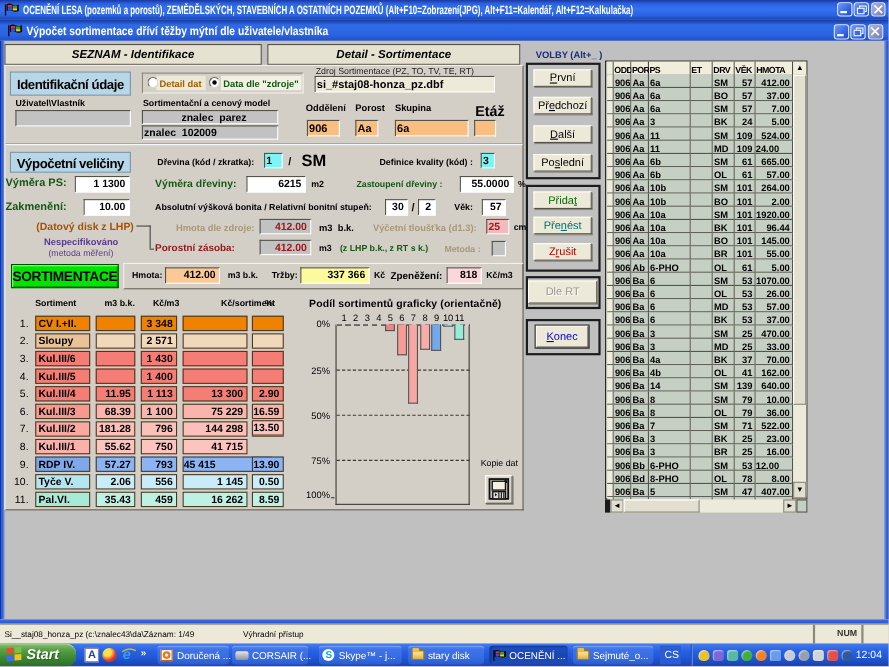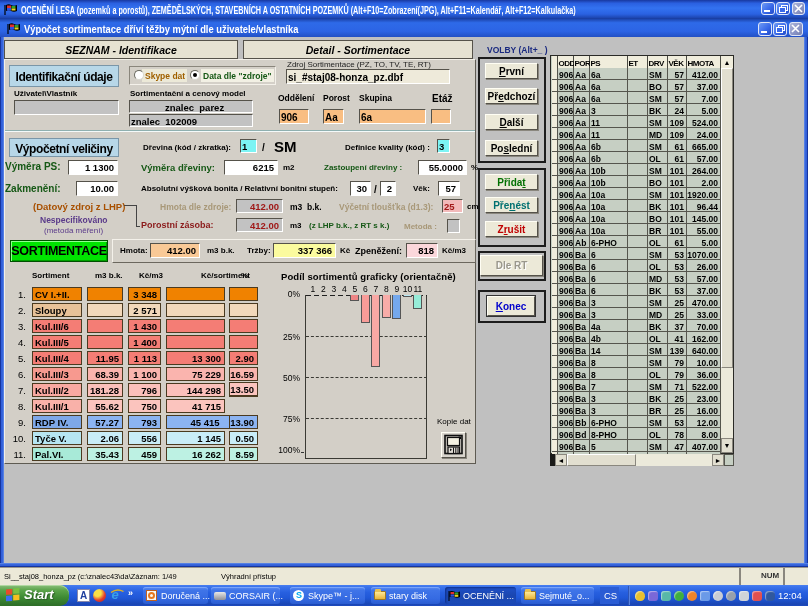--- a/index.html
+++ b/index.html
@@ -7,21 +7,21 @@
 .ab{position:absolute;}
 .b{font-weight:bold;}
 .lbl{position:absolute;font-size:8px;font-weight:bold;color:#000;white-space:nowrap;}
 .fld{position:absolute;box-sizing:border-box;border:1px solid;
  border-color:#55524a #fff #fff #55524a;background:#fff;
  font-size:9.5px;font-weight:bold;color:#000;text-align:right;padding:1px 3px 0 1px;white-space:nowrap;}
 .gfld{background:#c2c2c2;}
 .btn{position:absolute;box-sizing:border-box;background:#ece9d8;
  border:1px solid;border-color:#fffef4 #55524a #55524a #fffef4;
  box-shadow:1px 1px 0 #8a877e;
- font-size:10px;font-weight:bold;text-align:center;padding-top:2px;white-space:nowrap;}
+ font-size:10px;font-weight:normal;text-align:center;padding-top:2px;white-space:nowrap;}
 .grp{position:absolute;box-sizing:border-box;border:2px solid #1c1c1c;}
 .cell{position:absolute;box-sizing:border-box;border:1px solid #4a3a20;
  font-size:9.5px;font-weight:bold;color:#000;white-space:nowrap;overflow:hidden;}
 .num{position:absolute;font-size:9.5px;color:#000;text-align:right;}
 u{text-decoration:underline;}
 </style></head>
 <body>
 <div class="ab" style="left:0;top:0;width:808px;height:606px;background:#c0c0c0;overflow:hidden;">
 
 <div class="ab" style="left:0;top:0;width:808px;height:18px;background:linear-gradient(180deg,#1838a0 0%,#2a60e0 18%,#3372f0 45%,#2a62e2 78%,#1c44ae 100%);"></div>
@@ -77,36 +77,36 @@
 <div class="ab b" style="left:243px;top:40px;width:230px;height:19px;background:#e6e2d2;border:1px solid #55524a;box-sizing:border-box;font-size:10.5px;font-style:italic;text-align:center;padding-top:3px;">Detail - Sortimentace</div>
 <div class="ab b" style="left:4px;top:40px;width:234px;height:19px;background:#e6e2d2;border:1px solid #55524a;box-sizing:border-box;font-size:10.5px;font-style:italic;text-align:center;padding-top:3px;">SEZNAM - Identifikace</div>
 <div class="ab b" style="left:487px;top:45px;font-size:8.5px;color:#1a2a80;">VOLBY (Alt+_ )</div>
 
 <div class="ab" style="left:4px;top:59px;width:472px;height:405px;background:#d3cfc7;border:1px solid;border-color:#f2efe8 #5e5b52 #5e5b52 #f2efe8;box-sizing:border-box;"></div>
 
 <div class="ab b" style="left:9px;top:65px;width:110px;height:22px;background:#b7d7e8;border:1px solid #7a96a8;box-sizing:border-box;font-size:12px;text-align:center;padding-top:4px;white-space:nowrap;letter-spacing:-0.4px;">Identifikační údaje</div>
 <div class="ab" style="left:129px;top:66px;width:147px;height:19px;background:#d4d0c8;border:1px solid;border-color:#8a867c #f4f1ea #f4f1ea #8a867c;box-sizing:border-box;"></div>
 <div class="ab" style="left:142px;top:69px;width:45px;height:13px;background:#ece9d8;"></div>
 <div class="ab" style="left:134px;top:70px;width:8px;height:8px;border-radius:50%;background:#fff;border:1px solid;border-color:#6a6a60 #d8d8d0 #d8d8d0 #6a6a60;"></div>
-<div class="lbl" style="left:145px;top:71px;color:#a06000;font-size:8.5px;">Skype dat</div>
+<div class="lbl" style="left:145px;top:71px;color:#a06000;font-size:8.5px;">Detail dat</div>
 <div class="ab" style="left:201px;top:69px;width:73px;height:13px;background:#f2f0e4;"></div>
 <div class="ab" style="left:190px;top:70px;width:8px;height:8px;border-radius:50%;background:#fff;border:1px solid;border-color:#6a6a60 #d8d8d0 #d8d8d0 #6a6a60;"></div>
 <div class="ab" style="left:193px;top:73px;width:4px;height:4px;border-radius:50%;background:#000;"></div>
 <div class="lbl" style="left:203px;top:71px;color:#155815;font-size:8.5px;">Data dle "zdroje"</div>
 <div class="ab" style="left:287px;top:60px;font-size:8px;color:#222;white-space:nowrap;">Zdroj Sortimentace (PZ, TO, TV, TE, RT)</div>
 <div class="fld" style="left:286px;top:69px;width:164px;height:15px;background:#eeeada;text-align:left;font-size:10px;padding-top:2px;">si_#staj08-honza_pz.dbf</div>
 <div class="lbl" style="left:14px;top:89px;">Uživatel\Vlastník</div>
 <div class="fld gfld" style="left:14px;top:100px;width:105px;height:15px;"></div>
 <div class="lbl" style="left:130px;top:89px;">Sortimentační a cenový model</div>
 <div class="fld gfld" style="left:129px;top:100px;width:124px;height:13px;text-align:left;padding-top:1px;padding-left:35px;">znalec&nbsp;&nbsp;parez</div>
 <div class="fld gfld" style="left:129px;top:114px;width:124px;height:13px;text-align:left;padding-top:1px;">znalec&nbsp;&nbsp;102009</div>
 <div class="lbl" style="left:278px;top:93px;font-size:8.5px;">Oddělení</div>
 <div class="lbl" style="left:323px;top:93px;font-size:8.5px;">Porost</div>
 <div class="lbl" style="left:359px;top:93px;font-size:8.5px;">Skupina</div>
-<div class="lbl" style="left:432px;top:93px;font-size:10px;">Etáž</div>
+<div class="lbl" style="left:432px;top:93px;font-size:13px;">Etáž</div>
 <div class="fld" style="left:279px;top:109px;width:30px;height:15px;background:#f9be82;text-align:left;padding-top:2px;font-size:10px;">906</div>
 <div class="fld" style="left:323px;top:109px;width:21px;height:15px;background:#f9be82;text-align:left;padding-top:2px;font-size:10px;">Aa</div>
 <div class="fld" style="left:359px;top:109px;width:67px;height:15px;background:#f9be82;text-align:left;padding-top:2px;font-size:10px;">6a</div>
 <div class="fld" style="left:431px;top:109px;width:20px;height:15px;background:#f9be82;"></div>
 <div class="ab" style="left:5px;top:130px;width:470px;height:2px;background:linear-gradient(180deg,#8fb0b0 0,#8fb0b0 1px,#f4fafa 1px,#f4fafa 2px);"></div>
 <div class="ab b" style="left:9px;top:138px;width:110px;height:19px;background:#b7d7e8;border:1px solid #7a96a8;box-sizing:border-box;font-size:12px;text-align:center;padding-top:3px;white-space:nowrap;letter-spacing:-0.4px;">Výpočetní veličiny</div>
 <div class="lbl" style="left:143px;top:143px;">Dřevina (kód / zkratka):</div>
 <div class="fld" style="left:240px;top:139px;width:17px;height:14px;background:#7cf4f4;text-align:left;padding-top:1px;">1</div>
 <div class="lbl" style="left:262px;top:142px;font-size:10px;">/</div>
 <div class="ab b" style="left:274px;top:138px;font-size:15px;">SM</div>
@@ -124,21 +124,21 @@
 
 <div class="lbl" style="left:5px;top:183px;color:#155815;font-size:10px;">Zakmenění:</div>
 <div class="fld" style="left:76px;top:181px;width:42px;height:15px;">10.00</div>
 <div class="lbl" style="left:141px;top:184px;">Absolutní výšková bonita / Relativní bonitní stupeň:</div>
 <div class="fld" style="left:350px;top:181px;width:21px;height:15px;">30</div>
 <div class="lbl" style="left:374px;top:184px;font-size:10px;">/</div>
 <div class="fld" style="left:380px;top:181px;width:16px;height:15px;">2</div>
 <div class="lbl" style="left:413px;top:184px;">Věk:</div>
 <div class="fld" style="left:438px;top:181px;width:22px;height:15px;">57</div>
 
-<div class="lbl" style="left:33px;top:201px;color:#a85000;font-size:9.5px;">(Datový zdroj z LHP)</div>
+<div class="lbl" style="left:33px;top:201px;color:#a85000;font-size:9.5px;">(Datový disk z LHP)</div>
 <div class="ab" style="left:124px;top:205px;width:13px;height:1px;background:#444;"></div>
 <div class="ab" style="left:136px;top:205px;width:1px;height:21px;background:#444;"></div>
 <div class="ab" style="left:136px;top:226px;width:4px;height:1px;background:#444;"></div>
 <div class="lbl" style="left:160px;top:202px;color:#a89878;font-size:8.5px;">Hmota dle zdroje:</div>
 <div class="fld gfld" style="left:236px;top:199px;width:47px;height:14px;color:#a01818;">412.00</div>
 <div class="lbl" style="left:290px;top:202px;font-size:8.5px;">m3&nbsp; b.k.</div>
 <div class="lbl" style="left:339px;top:202px;color:#a89878;font-size:8.5px;">Výčetní tloušťka (d1.3):</div>
 <div class="fld" style="left:442px;top:199px;width:21px;height:14px;background:#f2baba;color:#a01818;text-align:left;padding-top:1px;">25</div>
 <div class="lbl" style="left:467px;top:202px;">cm</div>
 
@@ -213,21 +213,21 @@
     <div class="num" style="left:0;top:401.0px;width:26px;">8.</div>
     <div class="cell" style="left:32px;top:399.0px;width:50px;height:14px;background:#f9b1a9;padding:1px 0 0 2px;">Kul.III/1</div>
     <div class="cell" style="left:87px;top:399.0px;width:36px;height:14px;background:#fbc4be;text-align:right;padding:1px 3px 0 0;">55.62</div>
     <div class="cell" style="left:128px;top:399.0px;width:33px;height:14px;background:#fbc4be;text-align:right;padding:1px 3px 0 0;">750</div>
     <div class="cell" style="left:166px;top:399.0px;width:59px;height:14px;background:#fbc4be;text-align:right;padding:1px 3px 0 0;">41 715</div>
     <div class="cell" style="left:229px;top:382px;width:29px;height:14px;background:#fbc4be;text-align:right;padding:1px 3px 0 0;">13.50</div>
     <div class="num" style="left:0;top:417.0px;width:26px;">9.</div>
     <div class="cell" style="left:32px;top:415.0px;width:50px;height:14px;background:#7ea8e8;padding:1px 0 0 2px;">RDP IV.</div>
     <div class="cell" style="left:87px;top:415.0px;width:36px;height:14px;background:#8cb4f2;text-align:right;padding:1px 3px 0 0;">57.27</div>
     <div class="cell" style="left:128px;top:415.0px;width:33px;height:14px;background:#8cb4f2;text-align:right;padding:1px 3px 0 0;">793</div>
-    <div class="cell" style="left:166px;top:415.0px;width:81px;height:14px;background:#8cb4f2;text-align:center;padding:1px 3px 0 0;">45 415</div>
+    <div class="cell" style="left:166px;top:415.0px;width:81px;height:14px;background:#8cb4f2;text-align:left;padding:1px 3px 0 0;">45 415</div>
     <div class="cell" style="left:229px;top:415.0px;width:29px;height:14px;background:#8cb4f2;text-align:right;padding:1px 3px 0 0;">13.90</div>
     <div class="num" style="left:0;top:433.0px;width:26px;">10.</div>
     <div class="cell" style="left:32px;top:431.0px;width:50px;height:14px;background:#b6e5f2;padding:1px 0 0 2px;">Tyče V.</div>
     <div class="cell" style="left:87px;top:431.0px;width:36px;height:14px;background:#c9edf8;text-align:right;padding:1px 3px 0 0;">2.06</div>
     <div class="cell" style="left:128px;top:431.0px;width:33px;height:14px;background:#c9edf8;text-align:right;padding:1px 3px 0 0;">556</div>
     <div class="cell" style="left:166px;top:431.0px;width:59px;height:14px;background:#c9edf8;text-align:right;padding:1px 3px 0 0;">1 145</div>
     <div class="cell" style="left:229px;top:431.0px;width:29px;height:14px;background:#c9edf8;text-align:right;padding:1px 3px 0 0;">0.50</div>
     <div class="num" style="left:0;top:449.0px;width:26px;">11.</div>
     <div class="cell" style="left:32px;top:447.0px;width:50px;height:14px;background:#a8ead8;padding:1px 0 0 2px;">Pal.VI.</div>
     <div class="cell" style="left:87px;top:447.0px;width:36px;height:14px;background:#bdf1e3;text-align:right;padding:1px 3px 0 0;">35.43</div>
@@ -339,21 +339,21 @@
     <div class="ab b" style="left:648px;top:116.0px;width:20px;height:12.0px;background:#c6cfc3;border-right:1px solid #55554d;border-bottom:1px solid #55554d;box-sizing:border-box;font-size:8.5px;padding:1.5px 0 0 1px;overflow:hidden;white-space:nowrap;">SM</div>
     <div class="ab b" style="left:668px;top:116.0px;width:19px;height:12.0px;background:#c6cfc3;border-right:1px solid #55554d;border-bottom:1px solid #55554d;box-sizing:border-box;font-size:8.5px;text-align:right;padding:1.5px 2px 0 0;overflow:hidden;white-space:nowrap;">109</div>
     <div class="ab b" style="left:687px;top:116.0px;width:34px;height:12.0px;background:#c6cfc3;border-right:1px solid #55554d;border-bottom:1px solid #55554d;box-sizing:border-box;font-size:8.5px;text-align:right;padding:1.5px 2px 0 0;overflow:hidden;white-space:nowrap;">524.00</div>
     <div class="ab b" style="left:552px;top:128.0px;width:6px;height:12.0px;background:#f0eddc;border-right:1px solid #55554d;border-bottom:1px solid #55554d;box-sizing:border-box;font-size:8.5px;padding:1.5px 0 0 1px;overflow:hidden;white-space:nowrap;"></div>
     <div class="ab b" style="left:558px;top:128.0px;width:16px;height:12.0px;background:#c6cfc3;border-right:1px solid #55554d;border-bottom:1px solid #55554d;box-sizing:border-box;font-size:8.5px;padding:1.5px 0 0 1px;overflow:hidden;white-space:nowrap;">906</div>
     <div class="ab b" style="left:574px;top:128.0px;width:16px;height:12.0px;background:#c6cfc3;border-right:1px solid #55554d;border-bottom:1px solid #55554d;box-sizing:border-box;font-size:8.5px;padding:1.5px 0 0 1px;overflow:hidden;white-space:nowrap;">Aa</div>
     <div class="ab b" style="left:590px;top:128.0px;width:38px;height:12.0px;background:#c6cfc3;border-right:1px solid #55554d;border-bottom:1px solid #55554d;box-sizing:border-box;font-size:8.5px;padding:1.5px 0 0 1px;overflow:hidden;white-space:nowrap;">11</div>
     <div class="ab b" style="left:628px;top:128.0px;width:20px;height:12.0px;background:#c6cfc3;border-right:1px solid #55554d;border-bottom:1px solid #55554d;box-sizing:border-box;font-size:8.5px;padding:1.5px 0 0 1px;overflow:hidden;white-space:nowrap;"></div>
     <div class="ab b" style="left:648px;top:128.0px;width:20px;height:12.0px;background:#c6cfc3;border-right:1px solid #55554d;border-bottom:1px solid #55554d;box-sizing:border-box;font-size:8.5px;padding:1.5px 0 0 1px;overflow:hidden;white-space:nowrap;">MD</div>
     <div class="ab b" style="left:668px;top:128.0px;width:19px;height:12.0px;background:#c6cfc3;border-right:1px solid #55554d;border-bottom:1px solid #55554d;box-sizing:border-box;font-size:8.5px;text-align:right;padding:1.5px 2px 0 0;overflow:hidden;white-space:nowrap;">109</div>
-    <div class="ab b" style="left:687px;top:128.0px;width:34px;height:12.0px;background:#c6cfc3;border-right:1px solid #55554d;border-bottom:1px solid #55554d;box-sizing:border-box;font-size:8.5px;text-align:right;padding:1.5px 2px 0 0;overflow:hidden;white-space:nowrap;text-decoration:underline;">24.00</div>
+    <div class="ab b" style="left:687px;top:128.0px;width:34px;height:12.0px;background:#c6cfc3;border-right:1px solid #55554d;border-bottom:1px solid #55554d;box-sizing:border-box;font-size:8.5px;text-align:left;padding:1.5px 2px 0 0;overflow:hidden;white-space:nowrap;text-decoration:underline;">24.00</div>
     <div class="ab b" style="left:552px;top:140.0px;width:6px;height:12.0px;background:#f0eddc;border-right:1px solid #55554d;border-bottom:1px solid #55554d;box-sizing:border-box;font-size:8.5px;padding:1.5px 0 0 1px;overflow:hidden;white-space:nowrap;"></div>
     <div class="ab b" style="left:558px;top:140.0px;width:16px;height:12.0px;background:#c6cfc3;border-right:1px solid #55554d;border-bottom:1px solid #55554d;box-sizing:border-box;font-size:8.5px;padding:1.5px 0 0 1px;overflow:hidden;white-space:nowrap;">906</div>
     <div class="ab b" style="left:574px;top:140.0px;width:16px;height:12.0px;background:#c6cfc3;border-right:1px solid #55554d;border-bottom:1px solid #55554d;box-sizing:border-box;font-size:8.5px;padding:1.5px 0 0 1px;overflow:hidden;white-space:nowrap;">Aa</div>
     <div class="ab b" style="left:590px;top:140.0px;width:38px;height:12.0px;background:#c6cfc3;border-right:1px solid #55554d;border-bottom:1px solid #55554d;box-sizing:border-box;font-size:8.5px;padding:1.5px 0 0 1px;overflow:hidden;white-space:nowrap;">6b</div>
     <div class="ab b" style="left:628px;top:140.0px;width:20px;height:12.0px;background:#c6cfc3;border-right:1px solid #55554d;border-bottom:1px solid #55554d;box-sizing:border-box;font-size:8.5px;padding:1.5px 0 0 1px;overflow:hidden;white-space:nowrap;"></div>
     <div class="ab b" style="left:648px;top:140.0px;width:20px;height:12.0px;background:#c6cfc3;border-right:1px solid #55554d;border-bottom:1px solid #55554d;box-sizing:border-box;font-size:8.5px;padding:1.5px 0 0 1px;overflow:hidden;white-space:nowrap;">SM</div>
     <div class="ab b" style="left:668px;top:140.0px;width:19px;height:12.0px;background:#c6cfc3;border-right:1px solid #55554d;border-bottom:1px solid #55554d;box-sizing:border-box;font-size:8.5px;text-align:right;padding:1.5px 2px 0 0;overflow:hidden;white-space:nowrap;">61</div>
     <div class="ab b" style="left:687px;top:140.0px;width:34px;height:12.0px;background:#c6cfc3;border-right:1px solid #55554d;border-bottom:1px solid #55554d;box-sizing:border-box;font-size:8.5px;text-align:right;padding:1.5px 2px 0 0;overflow:hidden;white-space:nowrap;">665.00</div>
     <div class="ab b" style="left:552px;top:152.0px;width:6px;height:12.0px;background:#f0eddc;border-right:1px solid #55554d;border-bottom:1px solid #55554d;box-sizing:border-box;font-size:8.5px;padding:1.5px 0 0 1px;overflow:hidden;white-space:nowrap;"></div>
     <div class="ab b" style="left:558px;top:152.0px;width:16px;height:12.0px;background:#c6cfc3;border-right:1px solid #55554d;border-bottom:1px solid #55554d;box-sizing:border-box;font-size:8.5px;padding:1.5px 0 0 1px;overflow:hidden;white-space:nowrap;">906</div>
@@ -531,21 +531,21 @@
     <div class="ab b" style="left:648px;top:404.0px;width:20px;height:12.0px;background:#c6cfc3;border-right:1px solid #55554d;border-bottom:1px solid #55554d;box-sizing:border-box;font-size:8.5px;padding:1.5px 0 0 1px;overflow:hidden;white-space:nowrap;">BR</div>
     <div class="ab b" style="left:668px;top:404.0px;width:19px;height:12.0px;background:#c6cfc3;border-right:1px solid #55554d;border-bottom:1px solid #55554d;box-sizing:border-box;font-size:8.5px;text-align:right;padding:1.5px 2px 0 0;overflow:hidden;white-space:nowrap;">25</div>
     <div class="ab b" style="left:687px;top:404.0px;width:34px;height:12.0px;background:#c6cfc3;border-right:1px solid #55554d;border-bottom:1px solid #55554d;box-sizing:border-box;font-size:8.5px;text-align:right;padding:1.5px 2px 0 0;overflow:hidden;white-space:nowrap;">16.00</div>
     <div class="ab b" style="left:552px;top:416.0px;width:6px;height:12.0px;background:#f0eddc;border-right:1px solid #55554d;border-bottom:1px solid #55554d;box-sizing:border-box;font-size:8.5px;padding:1.5px 0 0 1px;overflow:hidden;white-space:nowrap;"></div>
     <div class="ab b" style="left:558px;top:416.0px;width:16px;height:12.0px;background:#c6cfc3;border-right:1px solid #55554d;border-bottom:1px solid #55554d;box-sizing:border-box;font-size:8.5px;padding:1.5px 0 0 1px;overflow:hidden;white-space:nowrap;">906</div>
     <div class="ab b" style="left:574px;top:416.0px;width:16px;height:12.0px;background:#c6cfc3;border-right:1px solid #55554d;border-bottom:1px solid #55554d;box-sizing:border-box;font-size:8.5px;padding:1.5px 0 0 1px;overflow:hidden;white-space:nowrap;">Bb</div>
     <div class="ab b" style="left:590px;top:416.0px;width:38px;height:12.0px;background:#c6cfc3;border-right:1px solid #55554d;border-bottom:1px solid #55554d;box-sizing:border-box;font-size:8.5px;padding:1.5px 0 0 1px;overflow:hidden;white-space:nowrap;">6-PHO</div>
     <div class="ab b" style="left:628px;top:416.0px;width:20px;height:12.0px;background:#c6cfc3;border-right:1px solid #55554d;border-bottom:1px solid #55554d;box-sizing:border-box;font-size:8.5px;padding:1.5px 0 0 1px;overflow:hidden;white-space:nowrap;"></div>
     <div class="ab b" style="left:648px;top:416.0px;width:20px;height:12.0px;background:#c6cfc3;border-right:1px solid #55554d;border-bottom:1px solid #55554d;box-sizing:border-box;font-size:8.5px;padding:1.5px 0 0 1px;overflow:hidden;white-space:nowrap;">SM</div>
     <div class="ab b" style="left:668px;top:416.0px;width:19px;height:12.0px;background:#c6cfc3;border-right:1px solid #55554d;border-bottom:1px solid #55554d;box-sizing:border-box;font-size:8.5px;text-align:right;padding:1.5px 2px 0 0;overflow:hidden;white-space:nowrap;">53</div>
-    <div class="ab b" style="left:687px;top:416.0px;width:34px;height:12.0px;background:#c6cfc3;border-right:1px solid #55554d;border-bottom:1px solid #55554d;box-sizing:border-box;font-size:8.5px;text-align:right;padding:1.5px 2px 0 0;overflow:hidden;white-space:nowrap;">12.00</div>
+    <div class="ab b" style="left:687px;top:416.0px;width:34px;height:12.0px;background:#c6cfc3;border-right:1px solid #55554d;border-bottom:1px solid #55554d;box-sizing:border-box;font-size:8.5px;text-align:left;padding:1.5px 2px 0 0;overflow:hidden;white-space:nowrap;">12.00</div>
     <div class="ab b" style="left:552px;top:428.0px;width:6px;height:12.0px;background:#f0eddc;border-right:1px solid #55554d;border-bottom:1px solid #55554d;box-sizing:border-box;font-size:8.5px;padding:1.5px 0 0 1px;overflow:hidden;white-space:nowrap;"></div>
     <div class="ab b" style="left:558px;top:428.0px;width:16px;height:12.0px;background:#c6cfc3;border-right:1px solid #55554d;border-bottom:1px solid #55554d;box-sizing:border-box;font-size:8.5px;padding:1.5px 0 0 1px;overflow:hidden;white-space:nowrap;">906</div>
     <div class="ab b" style="left:574px;top:428.0px;width:16px;height:12.0px;background:#c6cfc3;border-right:1px solid #55554d;border-bottom:1px solid #55554d;box-sizing:border-box;font-size:8.5px;padding:1.5px 0 0 1px;overflow:hidden;white-space:nowrap;">Bd</div>
     <div class="ab b" style="left:590px;top:428.0px;width:38px;height:12.0px;background:#c6cfc3;border-right:1px solid #55554d;border-bottom:1px solid #55554d;box-sizing:border-box;font-size:8.5px;padding:1.5px 0 0 1px;overflow:hidden;white-space:nowrap;">8-PHO</div>
     <div class="ab b" style="left:628px;top:428.0px;width:20px;height:12.0px;background:#c6cfc3;border-right:1px solid #55554d;border-bottom:1px solid #55554d;box-sizing:border-box;font-size:8.5px;padding:1.5px 0 0 1px;overflow:hidden;white-space:nowrap;"></div>
     <div class="ab b" style="left:648px;top:428.0px;width:20px;height:12.0px;background:#c6cfc3;border-right:1px solid #55554d;border-bottom:1px solid #55554d;box-sizing:border-box;font-size:8.5px;padding:1.5px 0 0 1px;overflow:hidden;white-space:nowrap;">OL</div>
     <div class="ab b" style="left:668px;top:428.0px;width:19px;height:12.0px;background:#c6cfc3;border-right:1px solid #55554d;border-bottom:1px solid #55554d;box-sizing:border-box;font-size:8.5px;text-align:right;padding:1.5px 2px 0 0;overflow:hidden;white-space:nowrap;">78</div>
     <div class="ab b" style="left:687px;top:428.0px;width:34px;height:12.0px;background:#c6cfc3;border-right:1px solid #55554d;border-bottom:1px solid #55554d;box-sizing:border-box;font-size:8.5px;text-align:right;padding:1.5px 2px 0 0;overflow:hidden;white-space:nowrap;">8.00</div>
     <div class="ab b" style="left:552px;top:440.0px;width:6px;height:12.0px;background:#f0eddc;border-right:1px solid #55554d;border-bottom:1px solid #55554d;box-sizing:border-box;font-size:8.5px;padding:1.5px 0 0 1px;overflow:hidden;white-space:nowrap;"></div>
     <div class="ab b" style="left:558px;top:440.0px;width:16px;height:12.0px;background:#c6cfc3;border-right:1px solid #55554d;border-bottom:1px solid #55554d;box-sizing:border-box;font-size:8.5px;padding:1.5px 0 0 1px;overflow:hidden;white-space:nowrap;">906</div>

